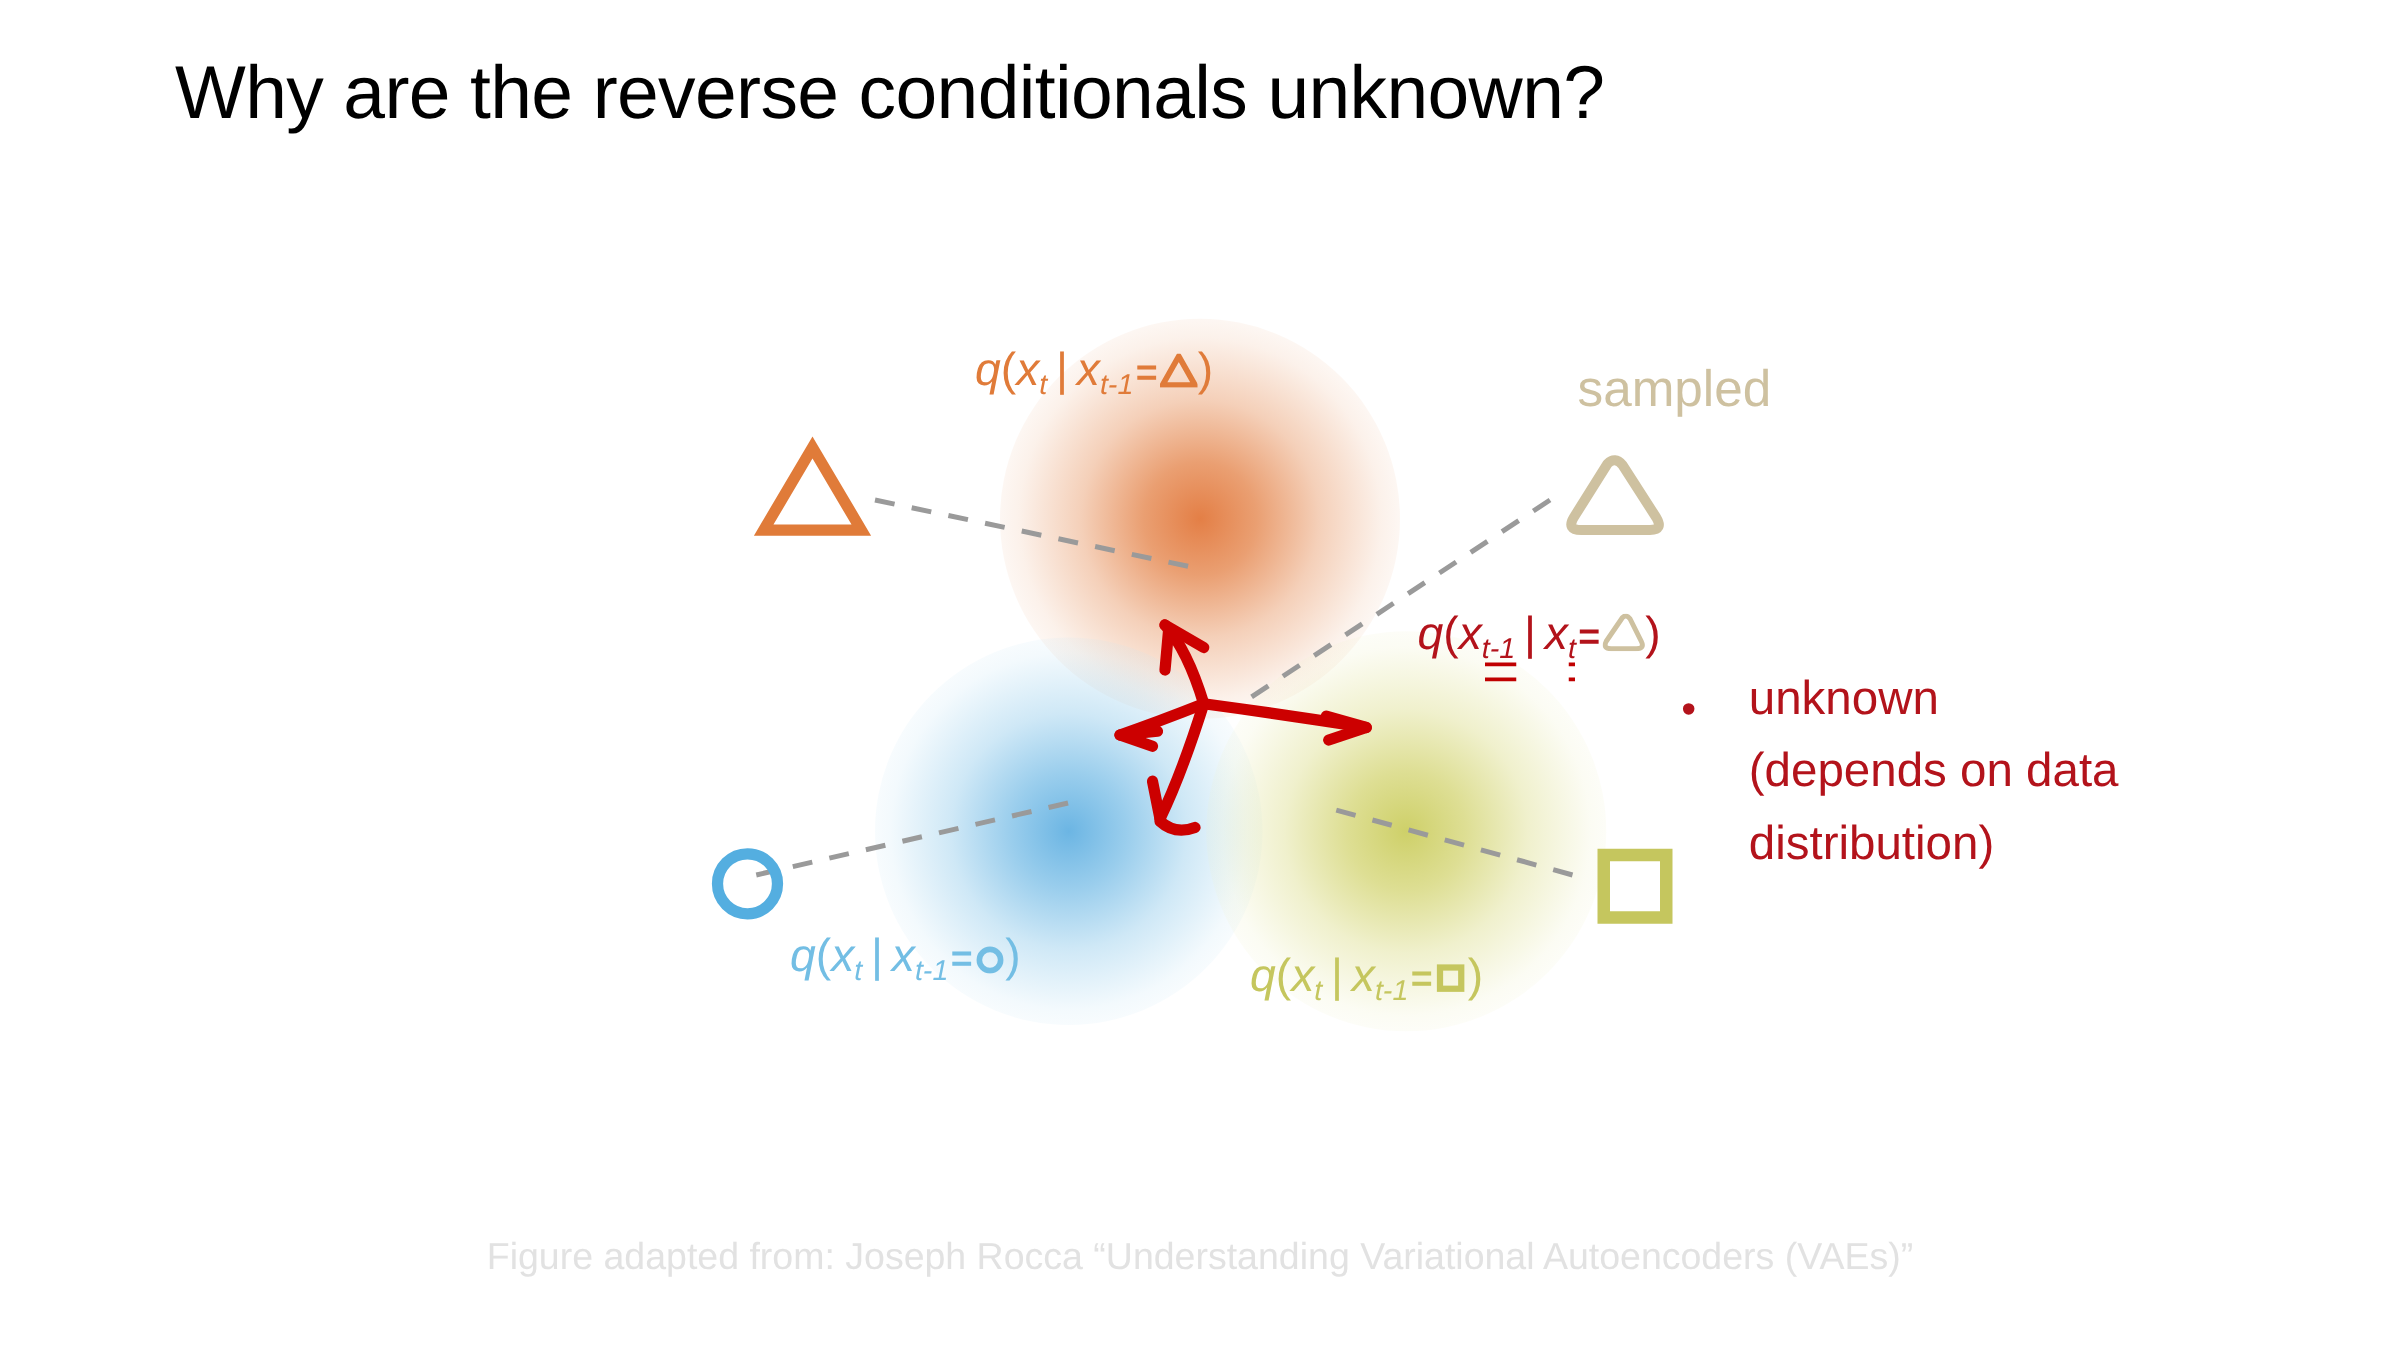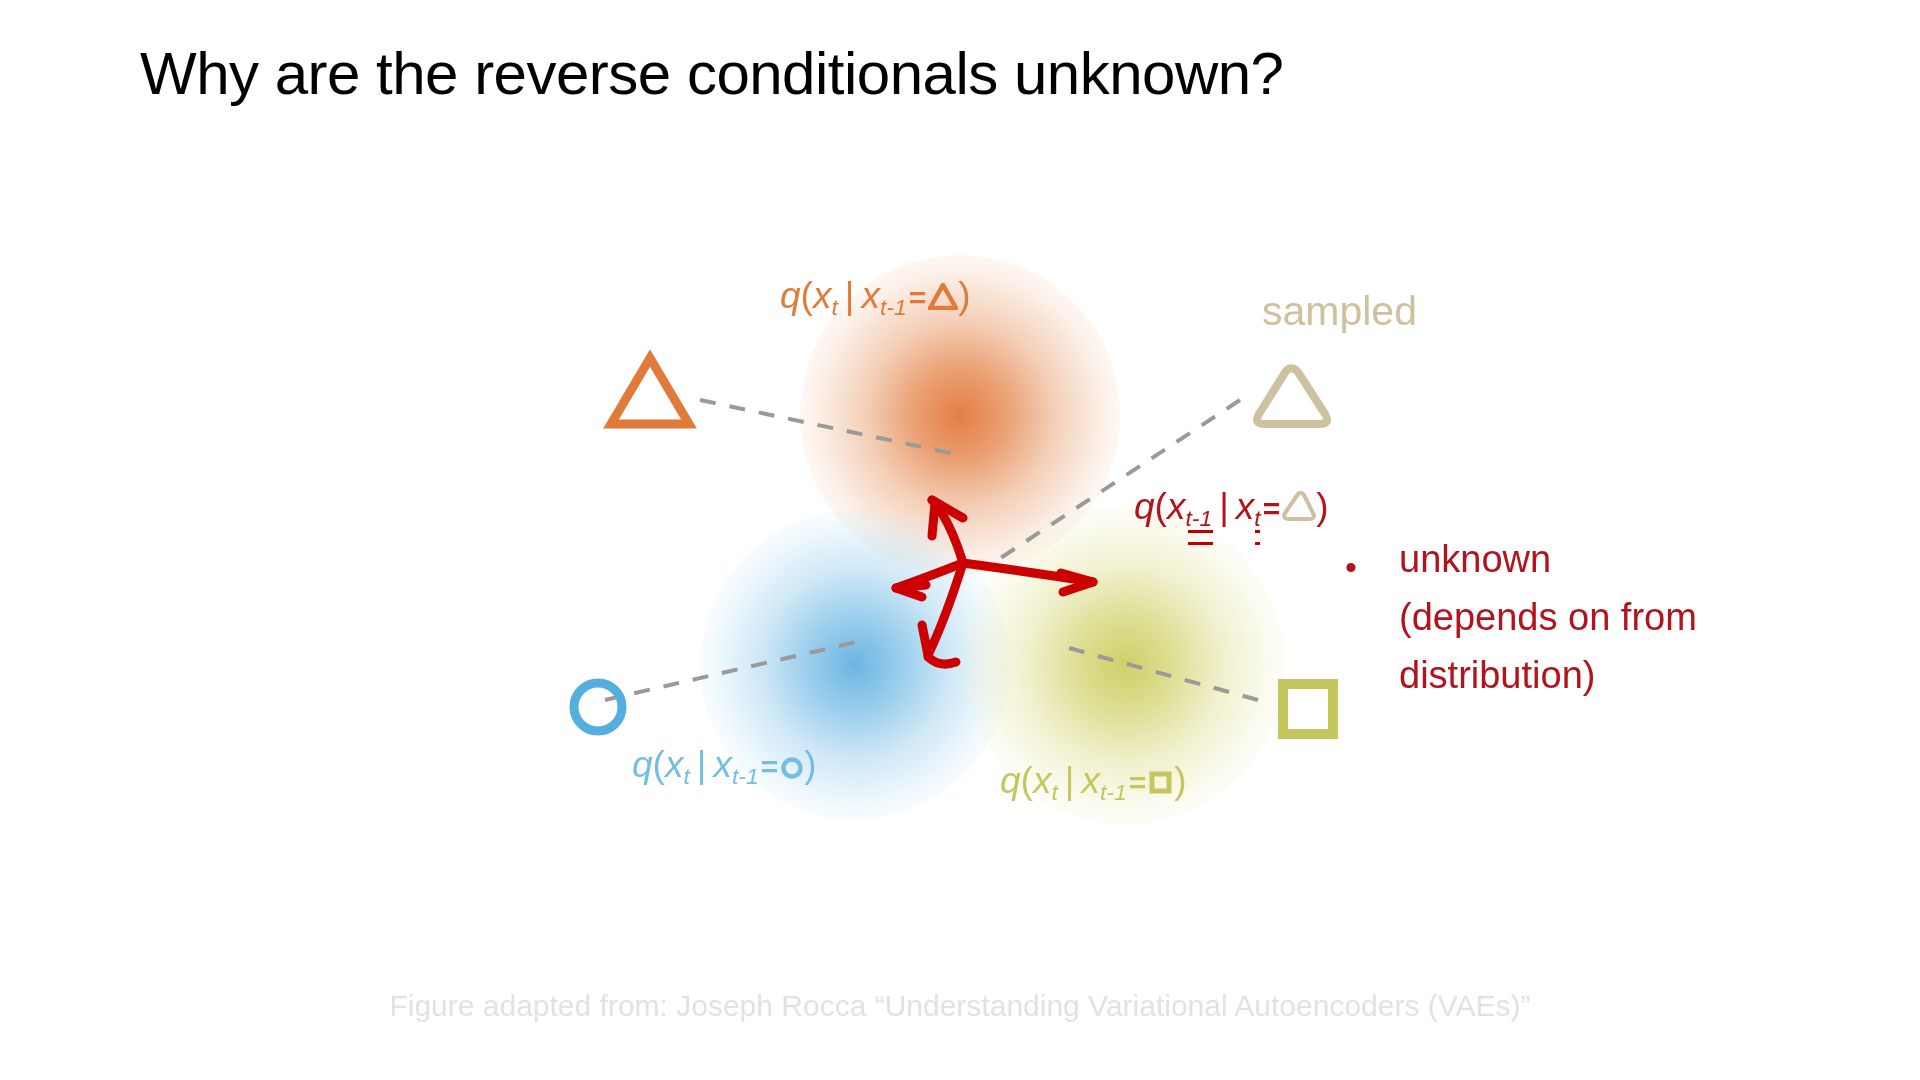--- a/index.html
+++ b/index.html
@@ -244,21 +244,21 @@
     <span class="fn">q</span><span class="paren">(</span><span class="fn">x</span><sub>t</sub><span class="bar">|</span><span class="fn">x</span><sub>t-1</sub><span class="eq">=</span><span class="glyph"><svg width="26" height="26" viewBox="0 0 26 26">
           <rect x="4" y="5" width="17" height="17" fill="none" stroke="#C5C65E" stroke-width="5"></rect>
         </svg></span><span class="paren">)</span>
   </div>
 
   <div id="sampled-label">sampled</div>
 
   <div id="unknown-block">
     <span class="bullet-dot">•</span>
     <span class="bullet-text">unknown</span>
-    <span class="bullet-text">(depends on from</span>
+    <span class="bullet-text">(depends on data</span>
     <span class="bullet-text">distribution)</span>
   </div>
 
   <div id="caption">
     <div>Figure adapted from: Joseph Rocca “Understanding Variational Autoencoders (VAEs)”</div>
   </div>
 
 </div>
 
 </body></html>

